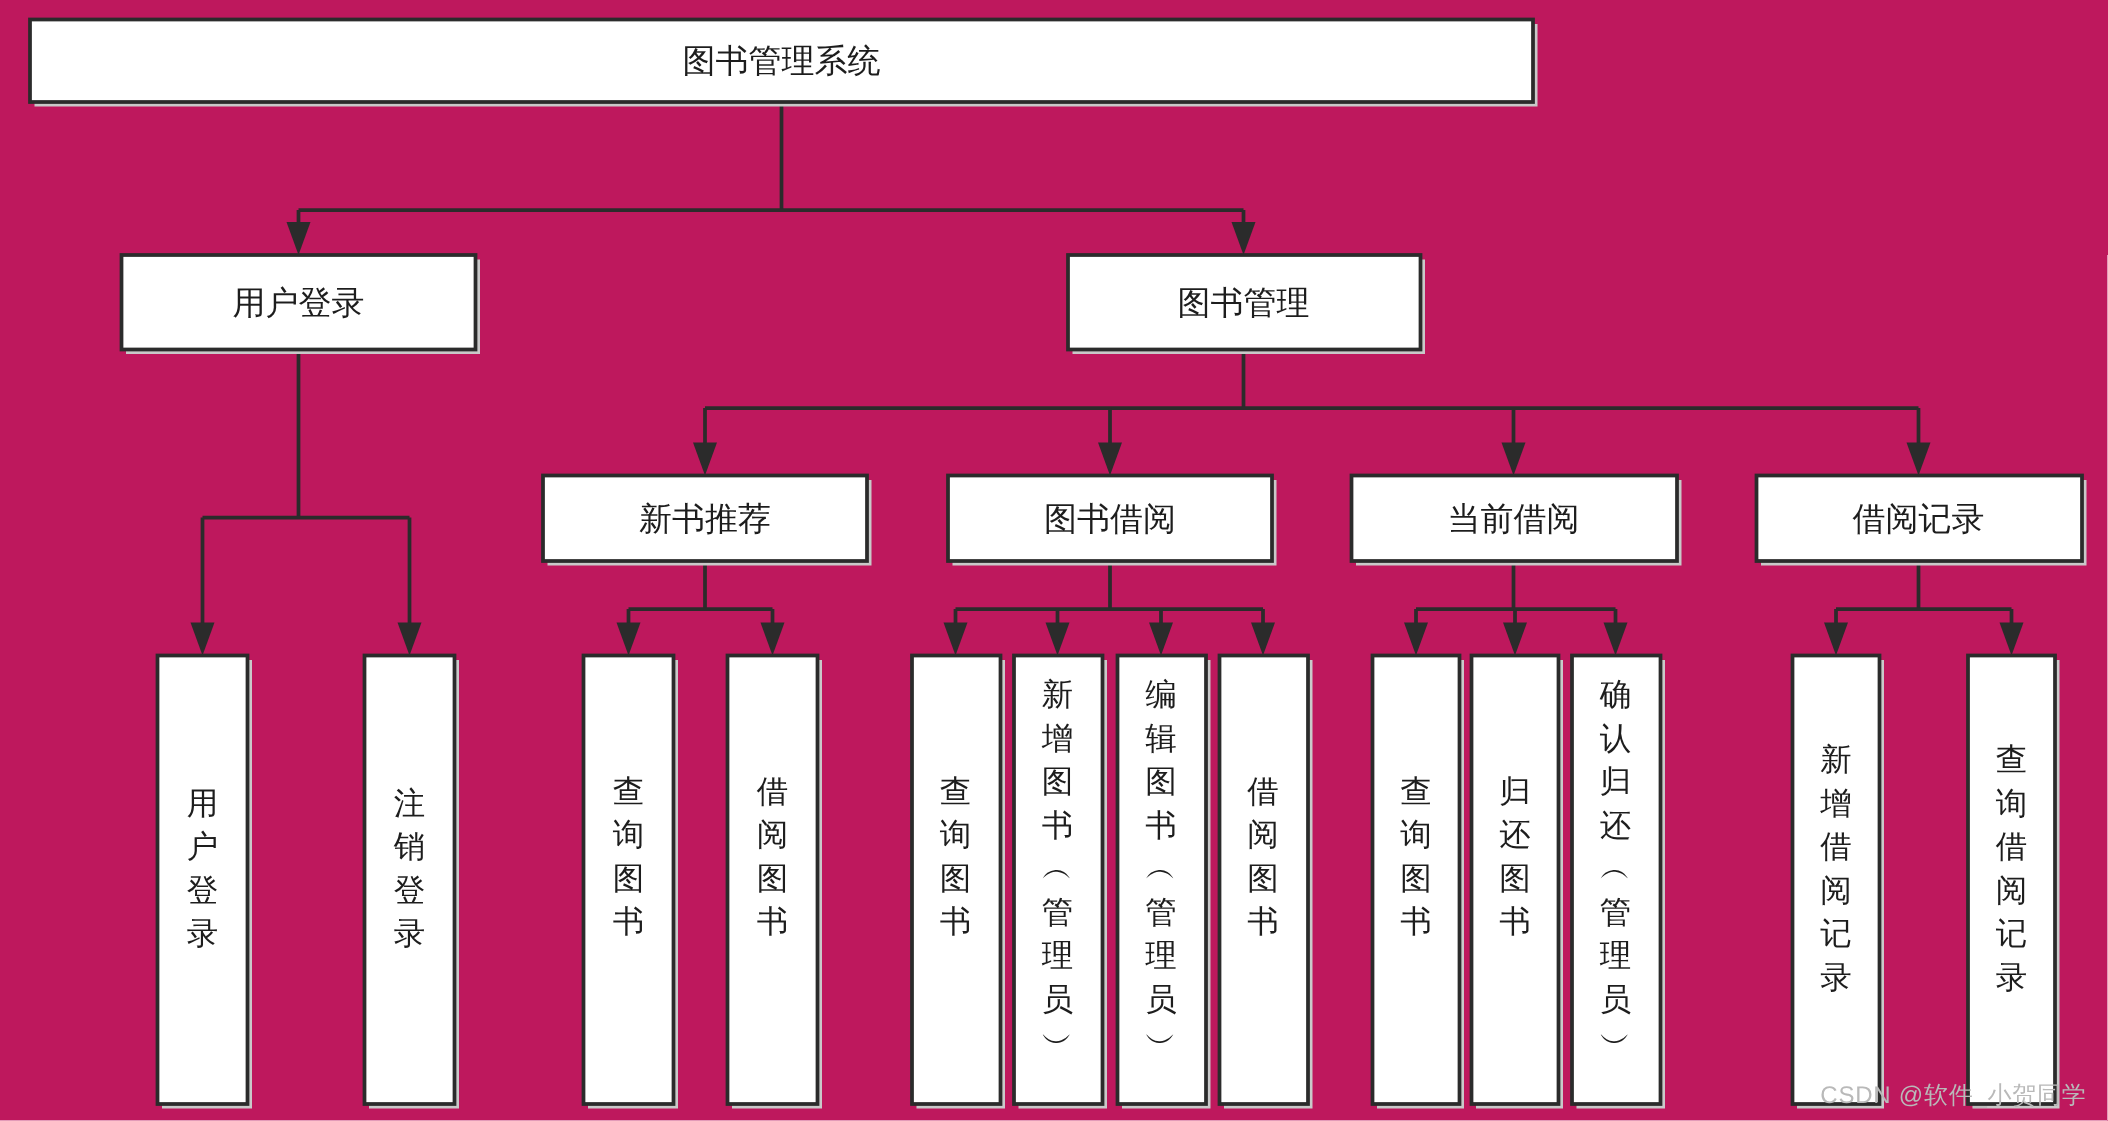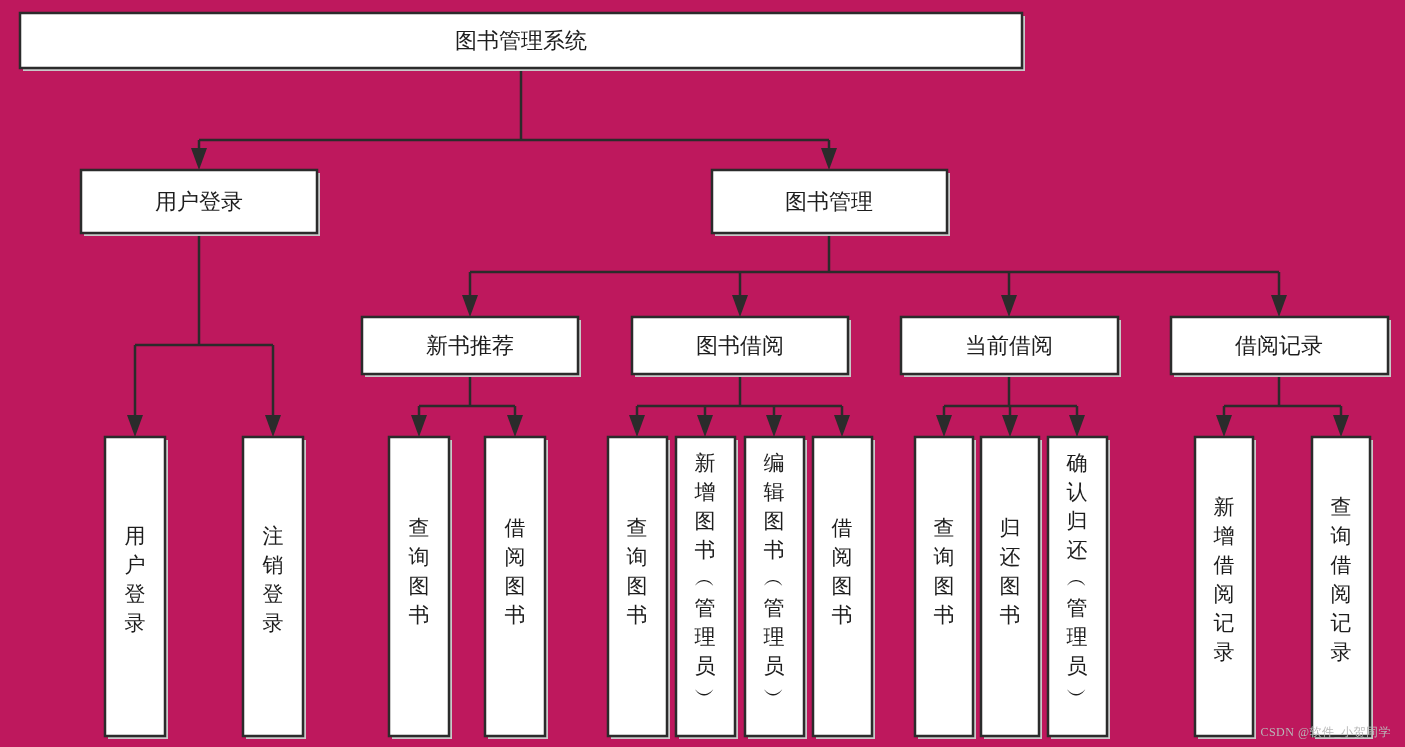--- a/index.html
+++ b/index.html
@@ -53,22 +53,22 @@
   .node-label-v-char {
     font-family: "DejaVu Sans", "Liberation Sans", sans-serif;
     font-size: 21px;
     fill: #1d1d1d;
     text-anchor: middle;
   }
   .watermark {
     position: absolute;
     right: 14px;
     bottom: 6px;
-    font-family: Liberation Serif, serif;
-    font-size: 12px;
+    font-family: Liberation Sans, sans-serif;
+    font-size: 16px;
     color: #b9b9b9;
     white-space: nowrap;
     letter-spacing: 0.5px;
   }
 </style>
 </head>
 <body>
 
 <div id="diagram-root">
 

